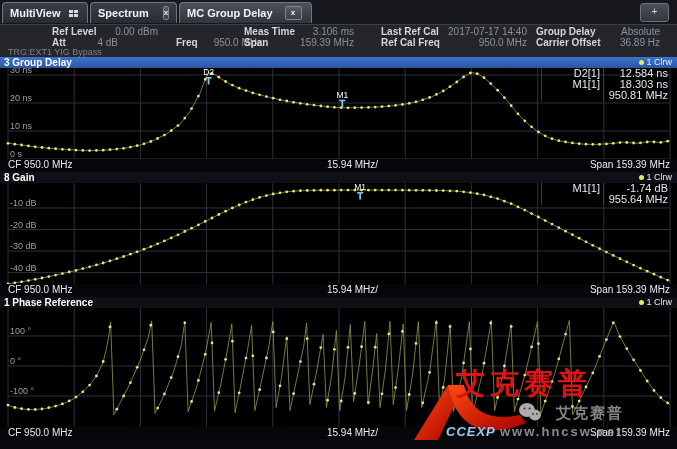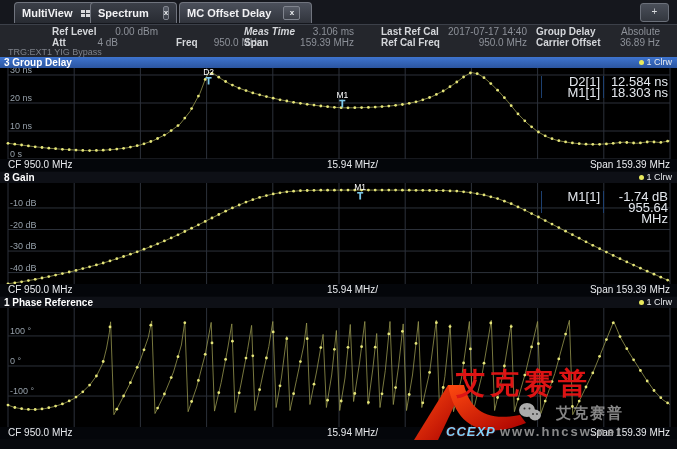--- a/index.html
+++ b/index.html
@@ -49,21 +49,21 @@
   .legend .dot{width:5px;height:5px;border-radius:50%;background:#e9e95c;margin-right:2px;}
   .plot{position:relative;background:#000;}
   .plot svg{position:absolute;left:0;top:0;}
   .wfooter{height:12px;line-height:12px;background:#04060a;font-size:10px;color:#e9ebee;
            position:relative;}
   .wfooter .fl{position:absolute;left:8px;}
   .wfooter .fc{position:absolute;left:0;width:100%;text-align:center;margin-left:14px;}
   .wfooter .fr{position:absolute;right:7px;}
 
   
-  .mtable{position:absolute;top:8px;right:7px;font-size:13px;color:#e4e8ee;}
+  .mtable{position:absolute;top:0;right:7px;font-size:11px;color:#e4e8ee;}
   .mrow{display:flex;height:11px;line-height:11px;}
   .mlab{width:58px;text-align:right;padding-right:3px;border-left:1px solid #1d4070;}
   .mval{width:64px;text-align:right;padding-right:2px;border-left:1px solid #1d4070;}
 
   
   .wm{position:absolute;pointer-events:none;z-index:60;}
   #wm-logo{left:408px;top:382px;width:130px;height:62px;}
   #wm-ccexp{left:446px;top:424px;font-size:13px;font-weight:bold;font-style:italic;
             color:#7dd3fc;letter-spacing:1px;z-index:61;text-shadow:0 0 2px #800;}
   #wm-cn-red{left:456px;top:366px;font-size:29px;font-weight:bold;color:#dd1414;
@@ -73,56 +73,56 @@
   #wm-url{left:500px;top:424px;font-size:13px;font-weight:bold;color:#a2a2a2;opacity:.85;
           letter-spacing:2px;}
   #wm-wechat{left:518px;top:402px;width:24px;height:20px;opacity:.85;}
 </style>
 </head>
 <body>
 
 <div class="app">
 
   <div class="tabbar">
-    <div class="tab" style="left:14px;width:86px;">
+    <div class="tab" style="left:2px;width:86px;">
       <span class="lbl">MultiView</span>
       <span class="gridicon">
           <i></i>
           <i></i>
           <i></i>
           <i></i>
         </span>
     </div>
     <div class="tab" style="left:90px;width:87px;">
       <span class="lbl">Spectrum</span>
       <span class="closebtn" style="margin-left:14px;">x</span>
     </div>
     <div class="tab active" style="left:179px;width:133px;">
-      <span class="lbl">MC Offset Delay</span>
+      <span class="lbl">MC Group Delay</span>
       <span class="closebtn" style="margin-left:12px;">x</span>
     </div>
     <div class="newtab">+</div>
   </div>
 
   <div class="header">
     <div class="hcol" style="left:8px;">
       <div class="hrow">
         <span class="hlab" style="width:50px;">Ref Level</span>
         <span class="hval" style="width:56px;">0.00 dBm</span>
       </div>
       <div class="hrow">
         <span class="hlab" style="width:24px;">Att</span>
         <span class="hval" style="width:42px;">4 dB</span>
         <span class="hlab" style="width:28px;margin-left:14px;">Freq</span>
         <span class="hval" style="width:58px;">950.0 MHz</span>
       </div>
     </div>
     <div class="hcol" style="left:200px;">
       <div class="hrow">
-        <span class="hlab" style="width:54px;font-style:italic;">Meas Time</span>
+        <span class="hlab" style="width:54px;">Meas Time</span>
         <span class="hval" style="width:56px;">3.106 ms</span>
       </div>
       <div class="hrow">
         <span class="hlab" style="width:54px;">Span</span>
         <span class="hval" style="width:56px;">159.39 MHz</span>
       </div>
     </div>
     <div class="hcol" style="left:337px;">
       <div class="hrow">
         <span class="hlab" style="width:62px;">Last Ref Cal</span>
@@ -283,20 +283,24 @@
         </svg>
       <div class="mtable">
         <div class="mrow">
             <span class="mlab">D2[1]</span>
             <span class="mval">12.584 ns</span>
           </div>
         <div class="mrow">
             <span class="mlab">M1[1]</span>
             <span class="mval">18.303 ns</span>
           </div>
+        <div class="mrow">
+            <span class="mlab"></span>
+            <span class="mval">950.81 MHz</span>
+          </div>
       </div>
     </div>
     <div class="wfooter">
       <span class="fl">CF 950.0 MHz</span>
       <span class="fc">15.94 MHz/</span>
       <span class="fr">Span 159.39 MHz</span>
     </div>
   </div>
 
   <div class="win" id="win-gain">

